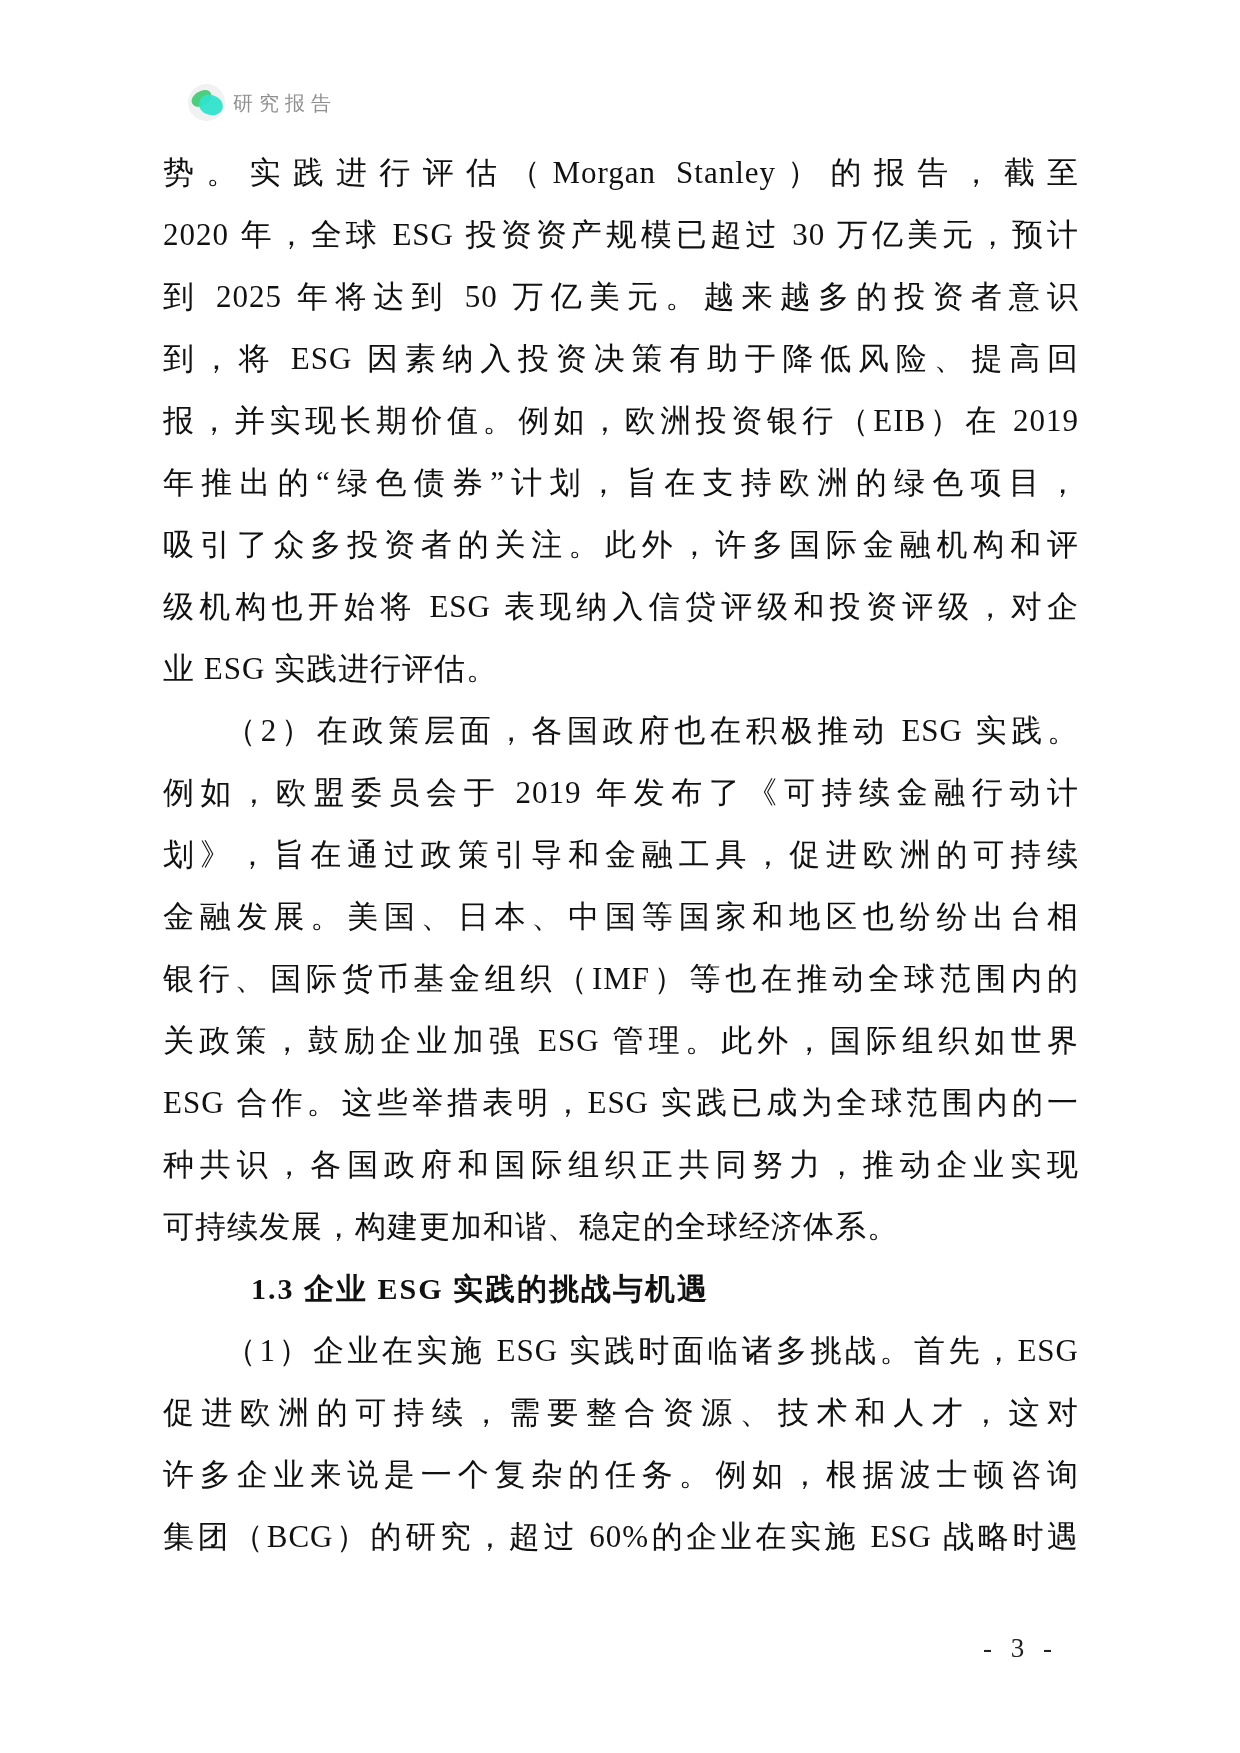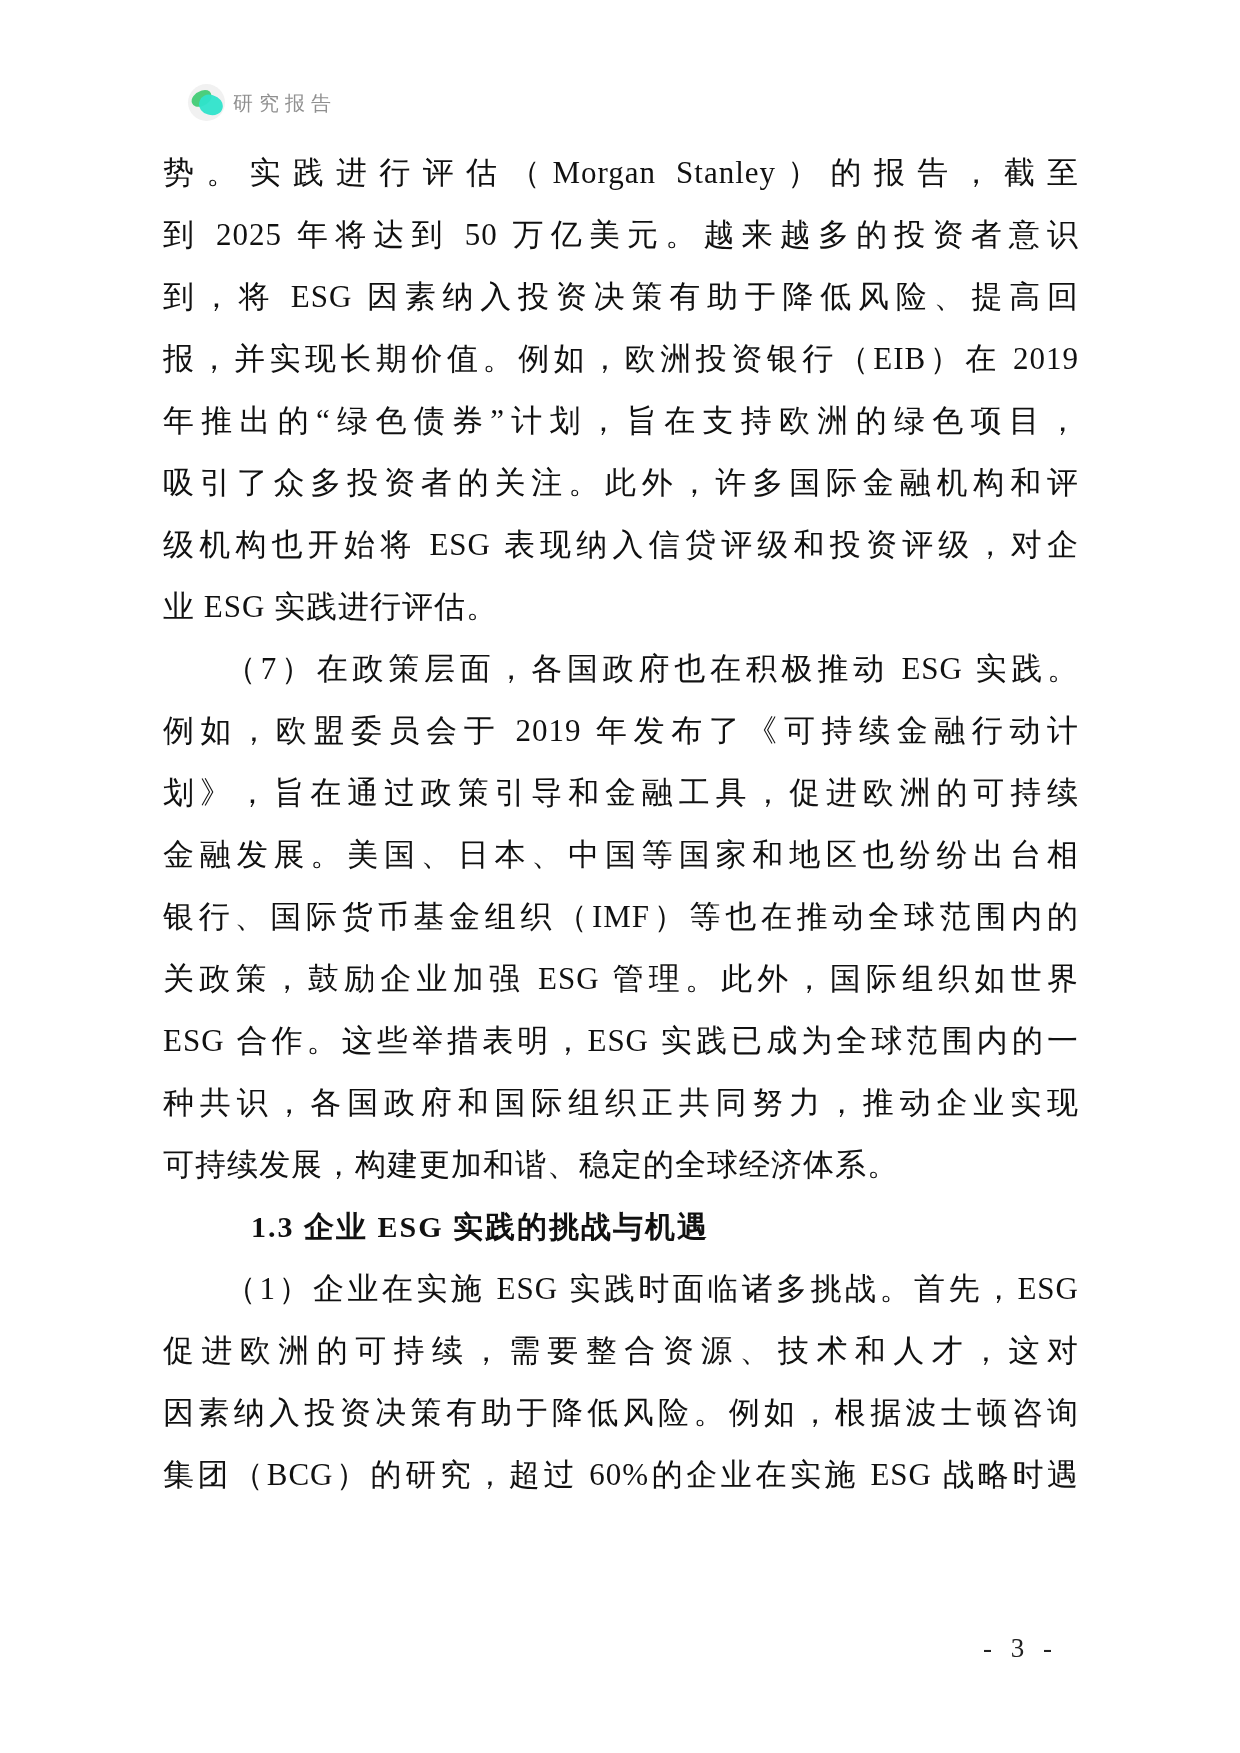--- a/index.html
+++ b/index.html
@@ -77,38 +77,39 @@
   <div class="header">
     <div class="logo">
       <div class="leaf-green"></div>
       <div class="leaf-teal"></div>
     </div>
     <div class="brand-text">研究报告</div>
   </div>
 
   <div class="doc-body">
       <div class="row fill">势。实践进行评估（Morgan Stanley）的报告，截至</div>
+      <div class="row fill">2020 年，全球 ESG 投资资产规模已超过 30 万亿美元，预计</div>
       <div class="row fill">到 2025 年将达到 50 万亿美元。越来越多的投资者意识</div>
       <div class="row fill">到，将 ESG 因素纳入投资决策有助于降低风险、提高回</div>
       <div class="row fill">报，并实现长期价值。例如，欧洲投资银行（EIB）在 2019</div>
       <div class="row fill">年推出的“绿色债券”计划，旨在支持欧洲的绿色项目，</div>
       <div class="row fill">吸引了众多投资者的关注。此外，许多国际金融机构和评</div>
       <div class="row fill">级机构也开始将 ESG 表现纳入信贷评级和投资评级，对企</div>
       <div class="row end">业 ESG 实践进行评估。</div>
-      <div class="row fill indent">（7）在政策层面，各国政府也在积极推动 ESG 实践。</div>
+      <div class="row fill indent">（2）在政策层面，各国政府也在积极推动 ESG 实践。</div>
       <div class="row fill">例如，欧盟委员会于 2019 年发布了《可持续金融行动计</div>
       <div class="row fill">划》，旨在通过政策引导和金融工具，促进欧洲的可持续</div>
       <div class="row fill">金融发展。美国、日本、中国等国家和地区也纷纷出台相</div>
       <div class="row fill">银行、国际货币基金组织（IMF）等也在推动全球范围内的</div>
       <div class="row fill">关政策，鼓励企业加强 ESG 管理。此外，国际组织如世界</div>
       <div class="row fill">ESG 合作。这些举措表明，ESG 实践已成为全球范围内的一</div>
       <div class="row fill">种共识，各国政府和国际组织正共同努力，推动企业实现</div>
       <div class="row end">可持续发展，构建更加和谐、稳定的全球经济体系。</div>
       <div class="row heading">1.3 企业 ESG 实践的挑战与机遇</div>
       <div class="row fill indent">（1）企业在实施 ESG 实践时面临诸多挑战。首先，ESG</div>
       <div class="row fill">促进欧洲的可持续，需要整合资源、技术和人才，这对</div>
-      <div class="row fill">因素纳入投资决策有助于降低风险。例如，根据波士顿咨询</div>
+      <div class="row fill">许多企业来说是一个复杂的任务。例如，根据波士顿咨询</div>
       <div class="row fill">集团（BCG）的研究，超过 60%的企业在实施 ESG 战略时遇</div>
     </div>
 
   <div class="page-number">- 3 -</div>
 
 </div>
 
 </body></html>

